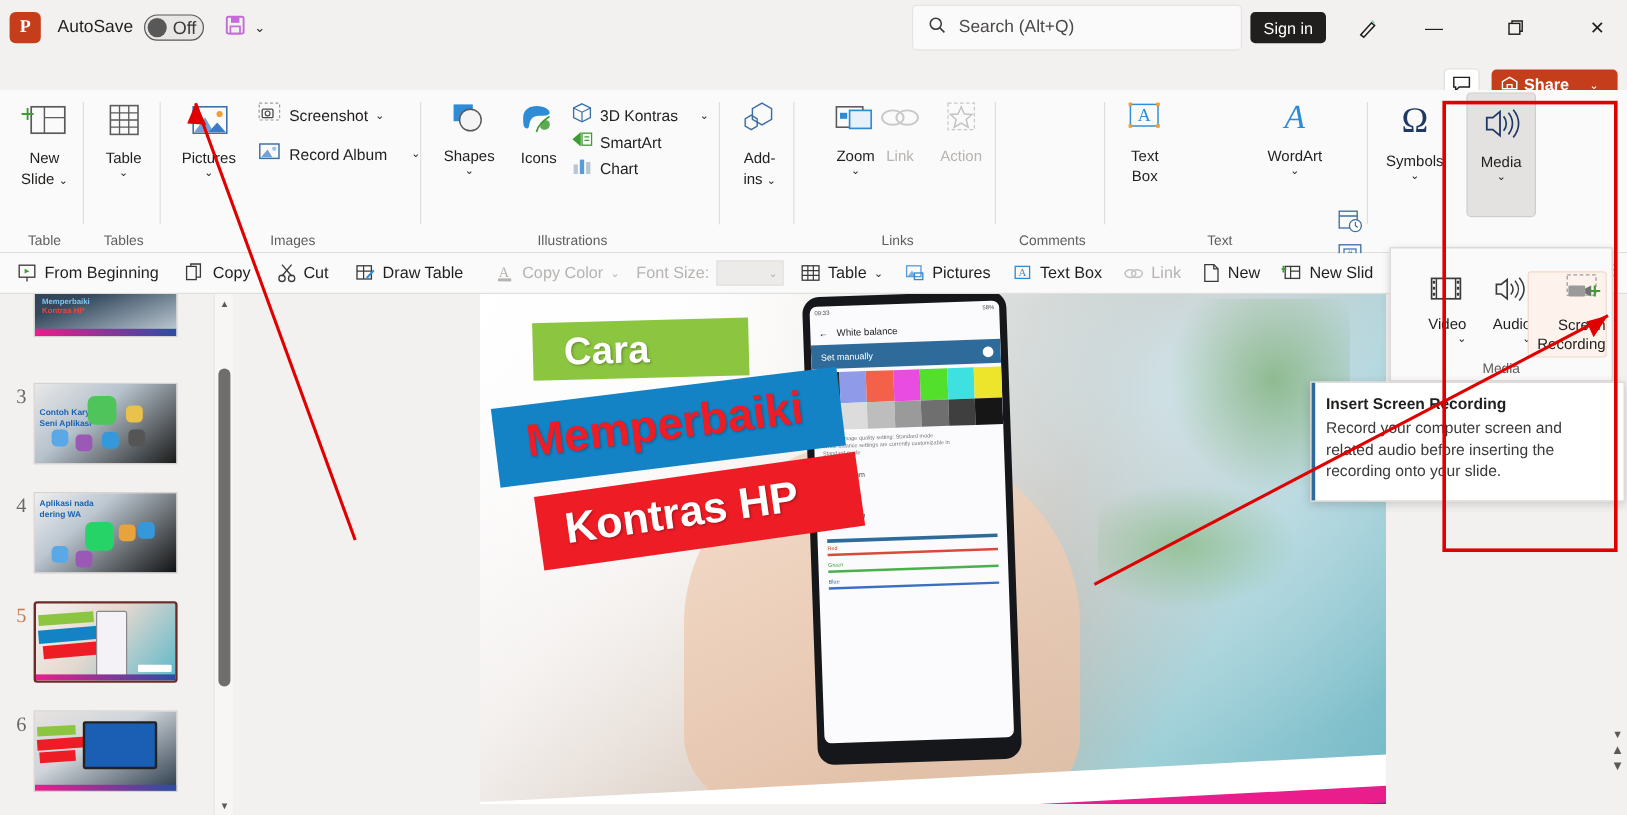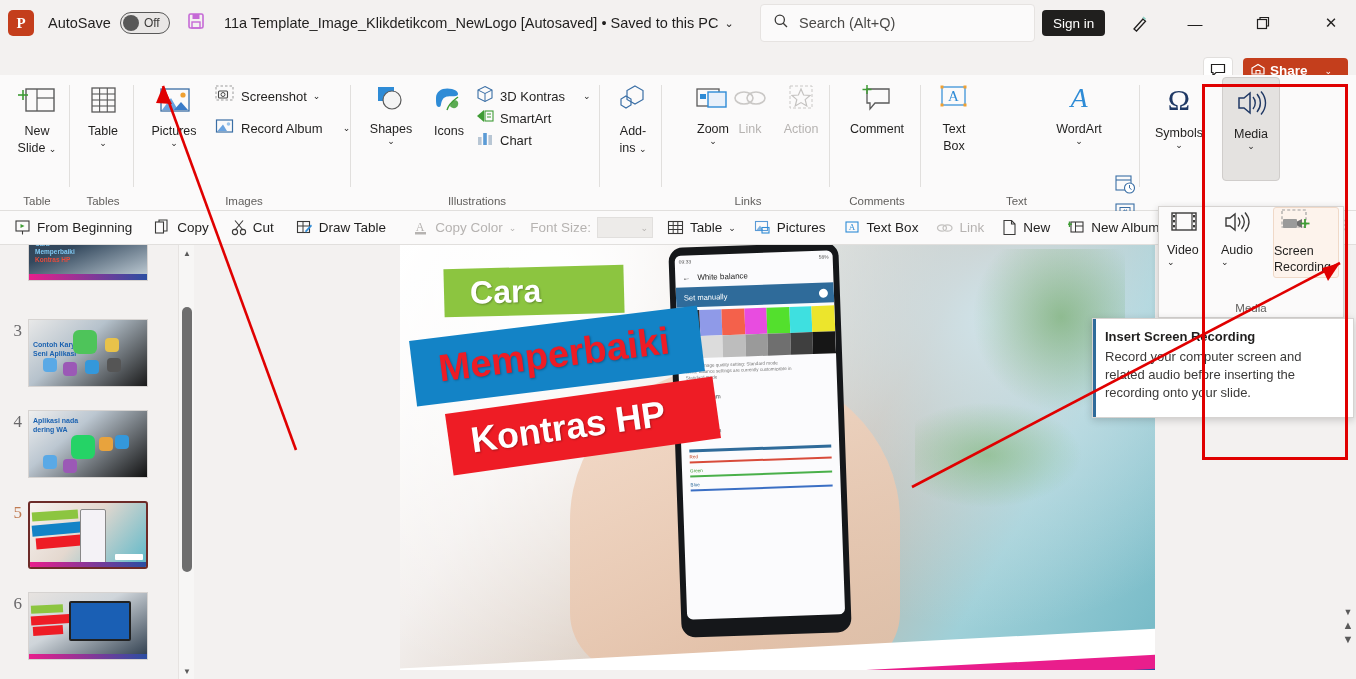--- a/index.html
+++ b/index.html
@@ -21,21 +21,21 @@
     display:flex;align-items:center;justify-content:center;
     font-family:"Liberation Serif", serif;
   }
   .autosave-label { font-size:14.5px; color:#201f1e; margin-left:14px; }
   .toggle {
     margin-left:9px; width:50px;height:22px;border-radius:11px;
     border:1.5px solid #585858; background:#e9e7e6;
     display:flex;align-items:center; position:relative;
   }
   .toggle .knob { width:16px;height:16px;border-radius:50%;background:#585858;margin-left:2px; }
-  .toggle .tlabel { font-size:12px;color:#3b3a39;margin-left:5px; }
+  .toggle .tlabel { font-size:15px;color:#3b3a39;margin-left:5px; }
   .save-icon { margin-left:16px; }
   .doc-title { font-size:14.5px;color:#201f1e;margin-left:18px; white-space:nowrap;}
   .title-chev { margin-left:6px; color:#201f1e; font-size:11px; }
   .searchbox {
     position:absolute; left:760px; top:4px; width:275px; height:38px;
     background:#fbfafa; border:1px solid #e6e3e1; border-radius:4px;
     display:flex; align-items:center; padding-left:12px;
   }
   .searchbox .ph { font-size:14.5px; color:#4a4947; margin-left:10px; }
   .signin {
@@ -107,22 +107,22 @@
   .canvas { position:absolute; left:195px; top:245px; width:1161px; height:434px;
     background:#f3f1f0; }
   .slide { position:absolute; left:205px; top:0px; width:755px; height:425px;
     background:#fff; overflow:hidden; }
 
   
   .mediapanel { position:absolute; left:1158px; top:206px; width:186px; height:112px;
     background:#fbfafa; border:1px solid #d6d3d1; box-shadow:0 2px 7px rgba(0,0,0,.18); }
   .mediapanel .gname { position:absolute; bottom:3px; width:100%; text-align:center;
     font-size:11.5px; color:#605e5c; }
-  .mp-btn { position:absolute; top:0; width:55px; display:flex;flex-direction:column;
-    align-items:flex-start; }
+  .mp-btn { position:absolute; top:19px; width:55px; display:flex;flex-direction:column;
+    align-items:flex-end; }
   .mp-btn .lbl { font-size:12.5px;color:#201f1e;text-align:center;line-height:14px;margin-top:2px;}
 
   
   .tooltip { position:absolute; left:1092px; top:318px; width:262px; height:100px;
     background:#fff; border:1px solid #d6d3d1; box-shadow:0 2px 8px rgba(0,0,0,.18);
     padding:10px 12px; }
   .tooltip .tt-title { font-size:13px; font-weight:bold; color:#201f1e; margin-bottom:4px; }
   .tooltip .tt-body { font-size:13px; color:#3b3a39; line-height:18px; }
 
   
@@ -146,21 +146,20 @@
       <div class="knob"></div>
       <div class="tlabel">Off</div>
     </div>
     <div class="save-icon">
       <svg width="20" height="20" viewBox="0 0 20 20">
           <rect x="3" y="3" width="14" height="14" rx="1.5" fill="none" stroke="#c56ad6" stroke-width="1.6"></rect>
           <rect x="6.5" y="3" width="7" height="5" fill="#c56ad6"></rect>
           <rect x="6" y="11" width="8" height="6" fill="none" stroke="#c56ad6" stroke-width="1.4"></rect>
         </svg>
     </div>
-    <div class="doc-title">11a Template_Image_Klikdetikcom_NewLogo [Autosaved] • Saved to this PC</div>
     <div class="title-chev">⌄</div>
 
     <div class="searchbox">
       <span>
         <svg width="16" height="16" viewBox="0 0 16 16">
             <circle cx="6.8" cy="6.8" r="4.6" fill="none" stroke="#3b3a39" stroke-width="1.3"></circle>
             <line x1="10.2" y1="10.2" x2="14" y2="14" stroke="#3b3a39" stroke-width="1.3"></line>
           </svg>
       </span>
       <span class="ph">Search (Alt+Q)</span>
@@ -377,30 +376,20 @@
               <path d="M20 6 L22.6 12 L29 12.4 L24.2 16.6 L25.8 23 L20 19.6 L14.2 23 L15.8 16.6 L11 12.4 L17.4 12 Z" fill="none" stroke="#c4c2c0" stroke-width="1.2"></path>
             </svg>
         </span>
         <span class="lbl dim">Action</span>
       </div>
       <div class="gname">Links</div>
       <div class="sep"></div>
     </div>
 
     <div class="rgroup" style="left:833px;width:88px">
-      <div class="bigbtn">
-        <span>
-          <svg width="44" height="32" viewBox="0 0 44 32">
-              <path d="M12 6 H34 V20 H20 L15 26 V20 H12 Z" fill="none" stroke="#5a5a5a" stroke-width="1.3"></path>
-              <line x1="12" y1="2" x2="12" y2="11" stroke="#3f9c35" stroke-width="1.5"></line>
-              <line x1="7.5" y1="6.5" x2="16.5" y2="6.5" stroke="#3f9c35" stroke-width="1.5"></line>
-            </svg>
-        </span>
-        <span class="lbl">Comment</span>
-      </div>
       <div class="gname">Comments</div>
       <div class="sep"></div>
     </div>
 
     <div class="rgroup" style="left:925px;width:215px">
       <div class="bigbtn" style="position:absolute;left:3px;top:0;width:52px">
         <span>
           <svg width="40" height="32" viewBox="0 0 40 32">
               <rect x="8" y="4" width="23" height="18" fill="none" stroke="#2e8bd6" stroke-width="1.2"></rect>
               <text x="19.5" y="18" font-size="15" fill="#2e8bd6" text-anchor="middle" font-family="Liberation Serif, serif">A</text>
@@ -568,21 +557,21 @@
       <span>New</span>
     </div>
     <div class="qitem" style="margin-left:18px">
       <svg width="17" height="17" viewBox="0 0 17 17">
           <rect x="3" y="3" width="12" height="10" fill="none" stroke="#3b3a39" stroke-width="1.1"></rect>
           <line x1="7.5" y1="3" x2="7.5" y2="13" stroke="#3b3a39" stroke-width="1"></line>
           <line x1="7.5" y1="7" x2="15" y2="7" stroke="#3b3a39" stroke-width="1"></line>
           <line x1="1.5" y1="2.5" x2="1.5" y2="8" stroke="#3f9c35" stroke-width="1.4"></line>
           <line x1="-1" y1="5.2" x2="4" y2="5.2" stroke="#3f9c35" stroke-width="1.4"></line>
         </svg>
-      <span>New Album</span>
+      <span>New Slid</span>
     </div>
     <div style="position:absolute;right:4px;top:6px;color:#3b3a39;font-size:13px">⋮</div>
   </div>
 
   <div class="thumbpanel">
 
     <div class="thumbrow" style="top:-32px">
       <div class="thumbnum">2</div>
       <div class="thumb" style="background:linear-gradient(160deg,#2c3e50 0%,#34495e 45%,#c8d4dc 100%)">
         <div style="position:absolute;left:6px;top:26px;font-size:6.5px;font-weight:bold;color:#7ec6f0;line-height:8px">

